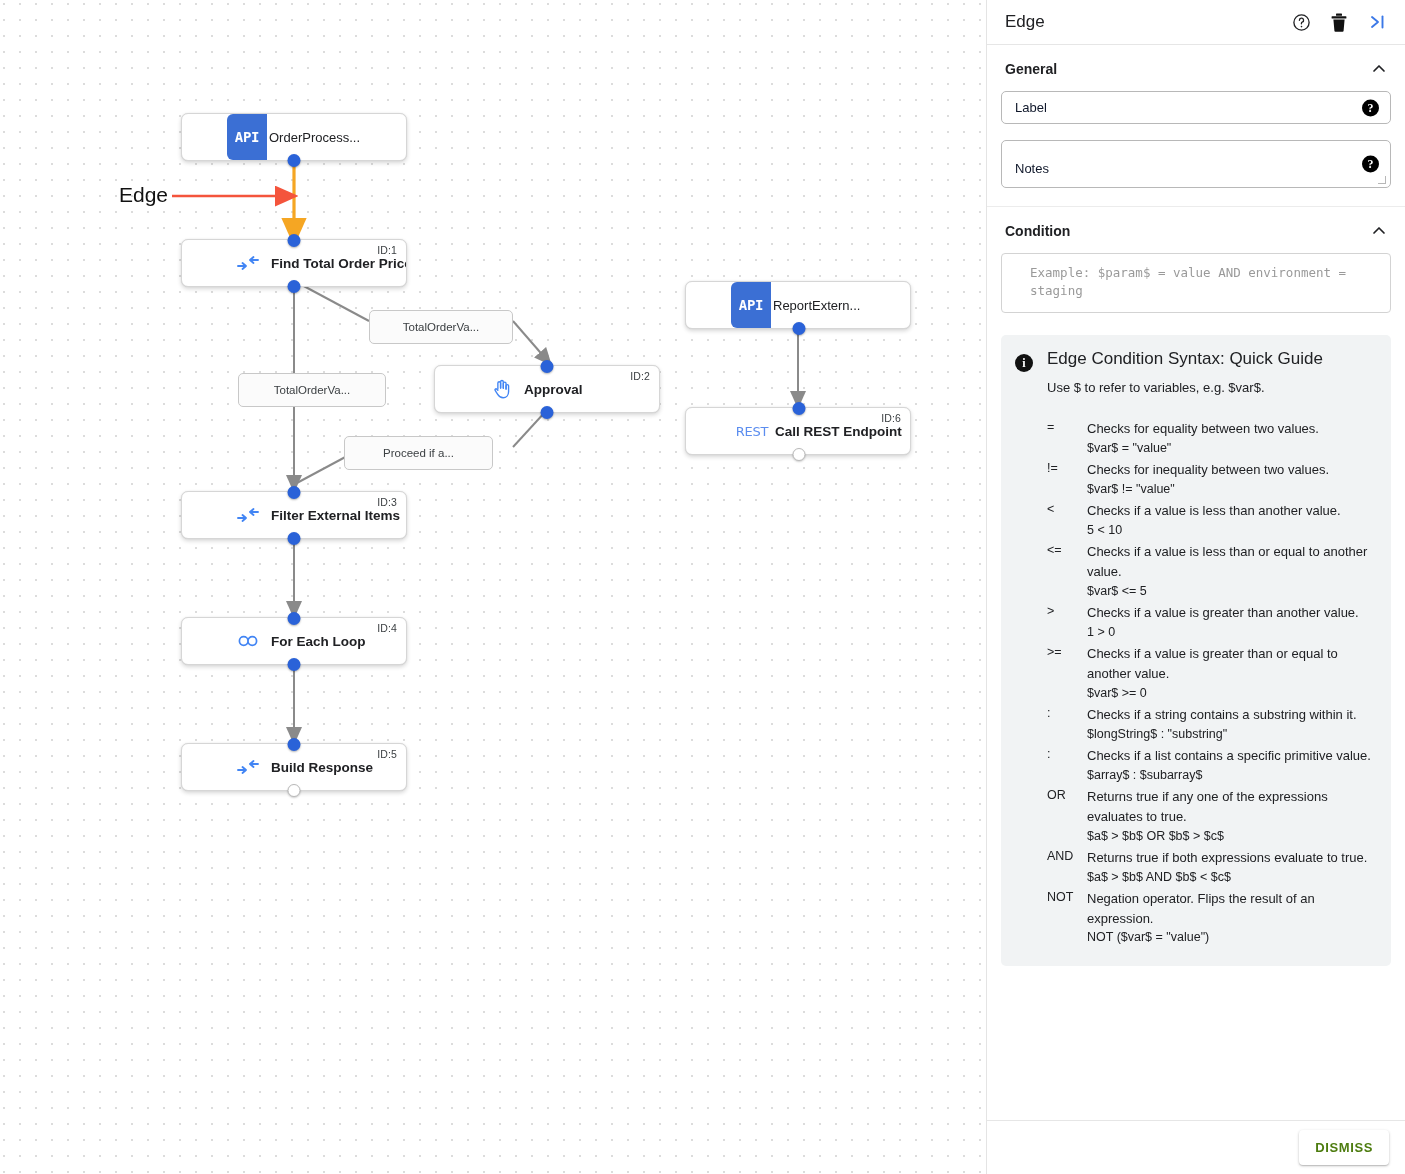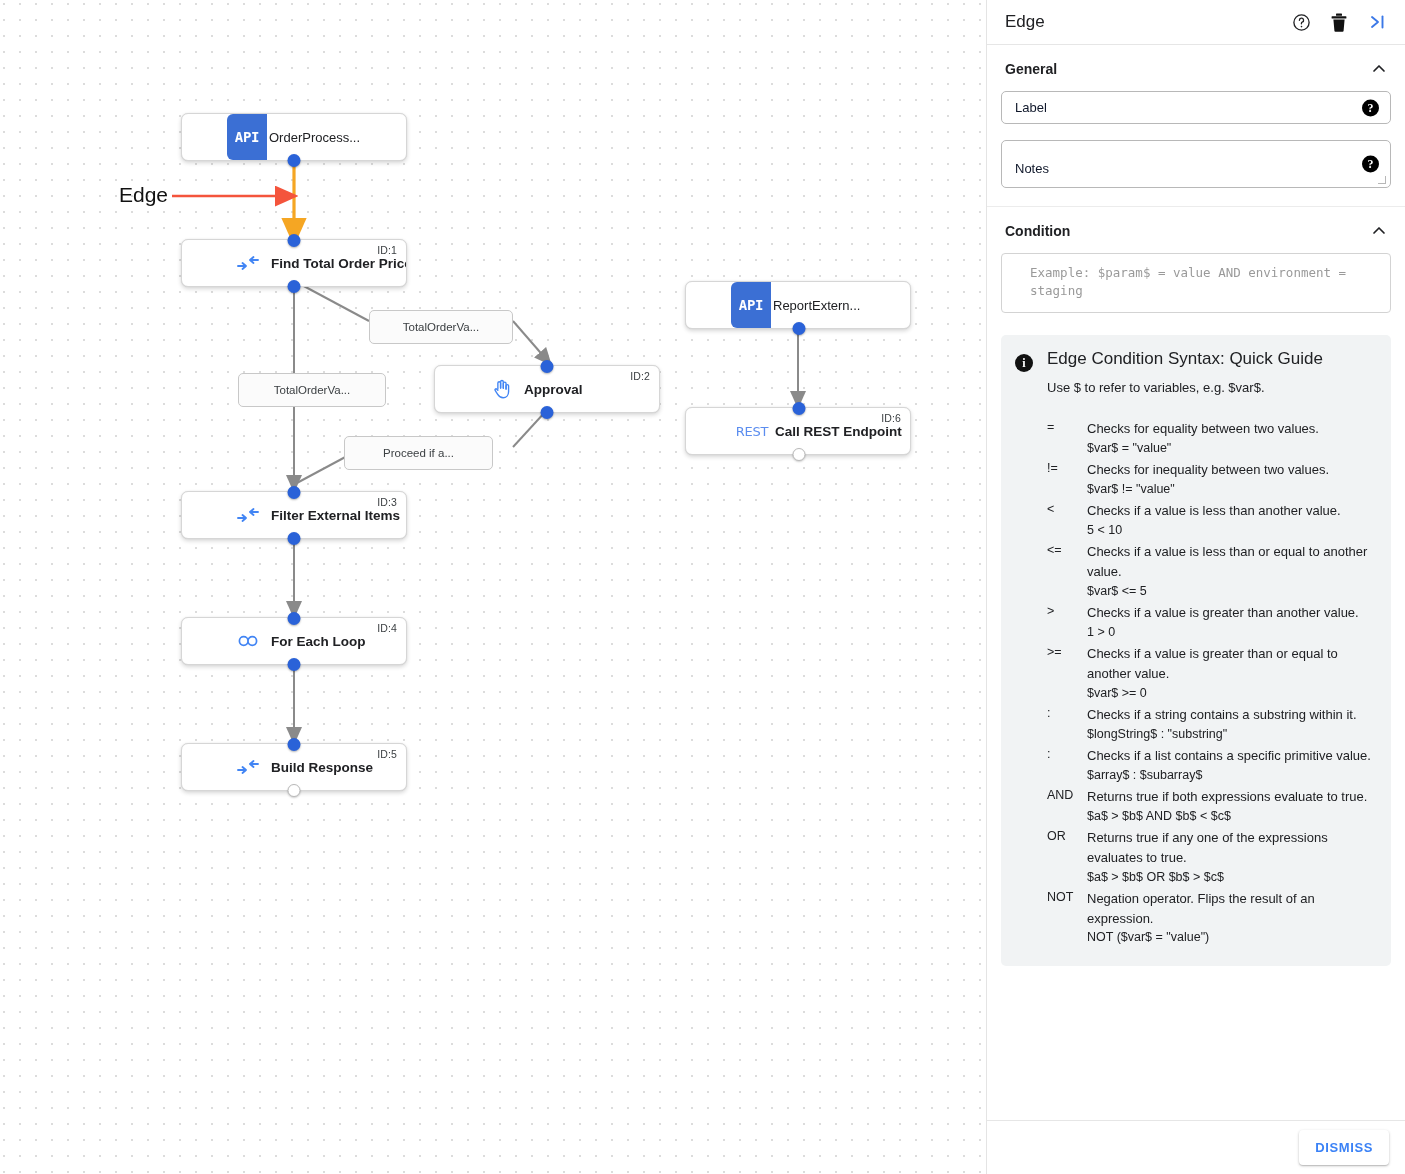--- a/index.html
+++ b/index.html
@@ -181,21 +181,21 @@
     position:absolute; left:0; right:0; bottom:0;
     height: 54px;
     border-top: 1px solid #e6e6e6;
     display:flex; align-items:center; justify-content:flex-end;
     padding-right: 16px;
     background:#fff;
   }
   .dismiss {
     background:#fff; border:none; border-radius:4px;
     box-shadow: 0 1px 3px rgba(0,0,0,.22), 0 1px 1px rgba(0,0,0,.12);
-    color:#3b82f6; font-weight:700; font-size:13px; letter-spacing:.6px;
+    color:#4d7c0f; font-weight:700; font-size:13px; letter-spacing:.6px;
     padding: 10px 16px; cursor:pointer;
     font-family:"Liberation Sans", sans-serif;
   }
 </style>
 </head>
 <body>
 
 <div id="app">
 
   <div id="canvas">
@@ -467,34 +467,34 @@
                   </div>
                 </div>
                 <div class="op-row">
                   <div class="op-key">:</div>
                   <div class="op-desc">
                     <div>Checks if a list contains a specific primitive value.</div>
                     <div class="op-ex">$array$ : $subarray$</div>
                   </div>
                 </div>
                 <div class="op-row">
+                  <div class="op-key">OR</div>
+                  <div class="op-desc">
+                    <div>Returns true if any one of the expressions evaluates to true.</div>
+                    <div class="op-ex">$a$ &gt; $b$ OR $b$ &gt; $c$</div>
+                  </div>
+                </div>
+                <div class="op-row">
                   <div class="op-key">AND</div>
                   <div class="op-desc">
                     <div>Returns true if both expressions evaluate to true.</div>
                     <div class="op-ex">$a$ &gt; $b$ AND $b$ &lt; $c$</div>
                   </div>
                 </div>
                 <div class="op-row">
-                  <div class="op-key">OR</div>
-                  <div class="op-desc">
-                    <div>Returns true if any one of the expressions evaluates to true.</div>
-                    <div class="op-ex">$a$ &gt; $b$ OR $b$ &gt; $c$</div>
-                  </div>
-                </div>
-                <div class="op-row">
                   <div class="op-key">NOT</div>
                   <div class="op-desc">
                     <div>Negation operator. Flips the result of an expression.</div>
                     <div class="op-ex">NOT ($var$ = "value")</div>
                   </div>
                 </div>
               </div>
           </div>
         </div>
       </div>

